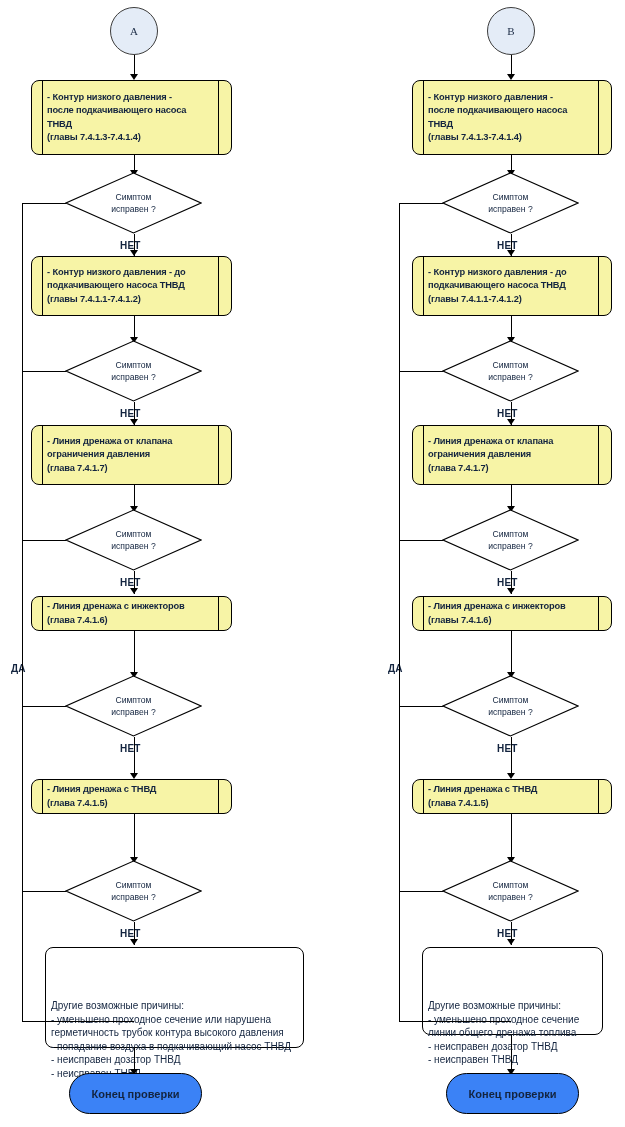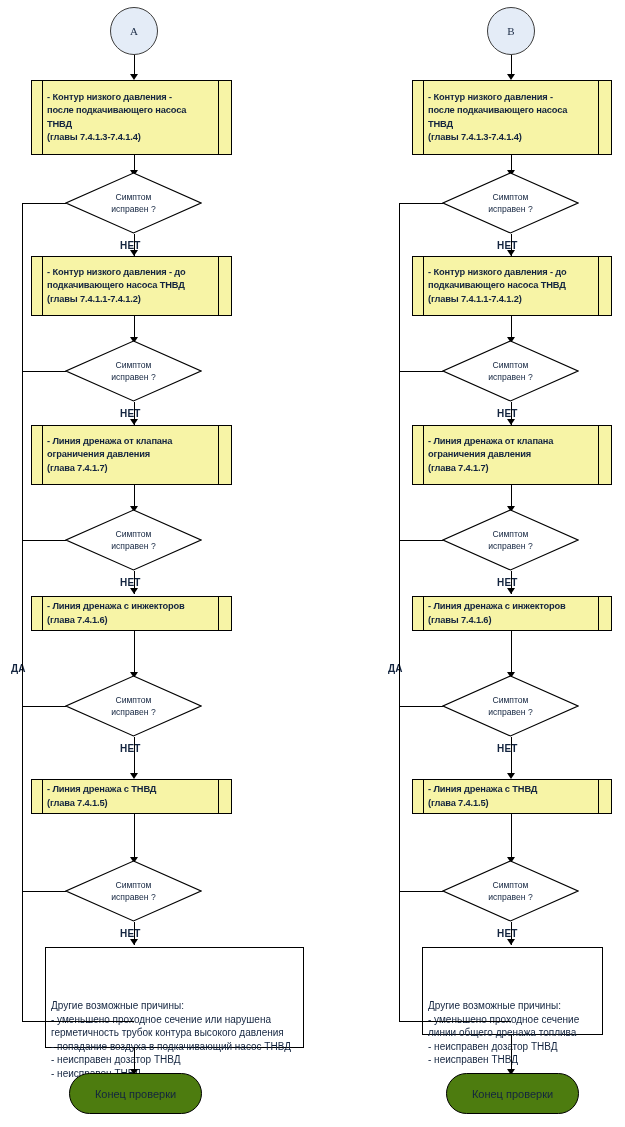--- a/index.html
+++ b/index.html
@@ -9,21 +9,21 @@
   }
   #page{
     position:relative;
     width:625px;
     height:1127px;
     background:#ffffff;
     overflow:hidden;
   }
 
   
-  .node{position:absolute;box-sizing:border-box;}
+  .node{position:absolute;box-sizing:border-box;border-radius:8px;}
 
   
   .circle{
     border:1.2px solid #3c3c3c;
     border-radius:50%;
     background:#e4ecf7;
     display:flex;align-items:center;justify-content:center;
     font-size:11px;color:#20304a;
     font-family:"Liberation Serif","DejaVu Serif",serif;
   }
@@ -71,23 +71,23 @@
     position:absolute;left:5px;right:12px;top:3px;
     font-size:10px;color:#13243f;line-height:13.6px;
     white-space:pre-line;
     margin-top:48px;
   }
 
   
   .term{
     border:1.3px solid #000;
     border-radius:26px;
-    background:#4d7c0f;
+    background:#3b82f6;
     display:flex;align-items:center;justify-content:center;
-    font-size:11px;font-weight:normal;color:#13243f;
+    font-size:11px;font-weight:bold;color:#13243f;
   }
 
   
   .vline{position:absolute;border-left:1.2px solid #000;width:0;}
   .hline{position:absolute;border-top:1.2px solid #000;height:0;}
   .arrow{
     position:absolute;width:0;height:0;
     border-left:4.2px solid transparent;
     border-right:4.2px solid transparent;
     border-top:6.5px solid #000;

